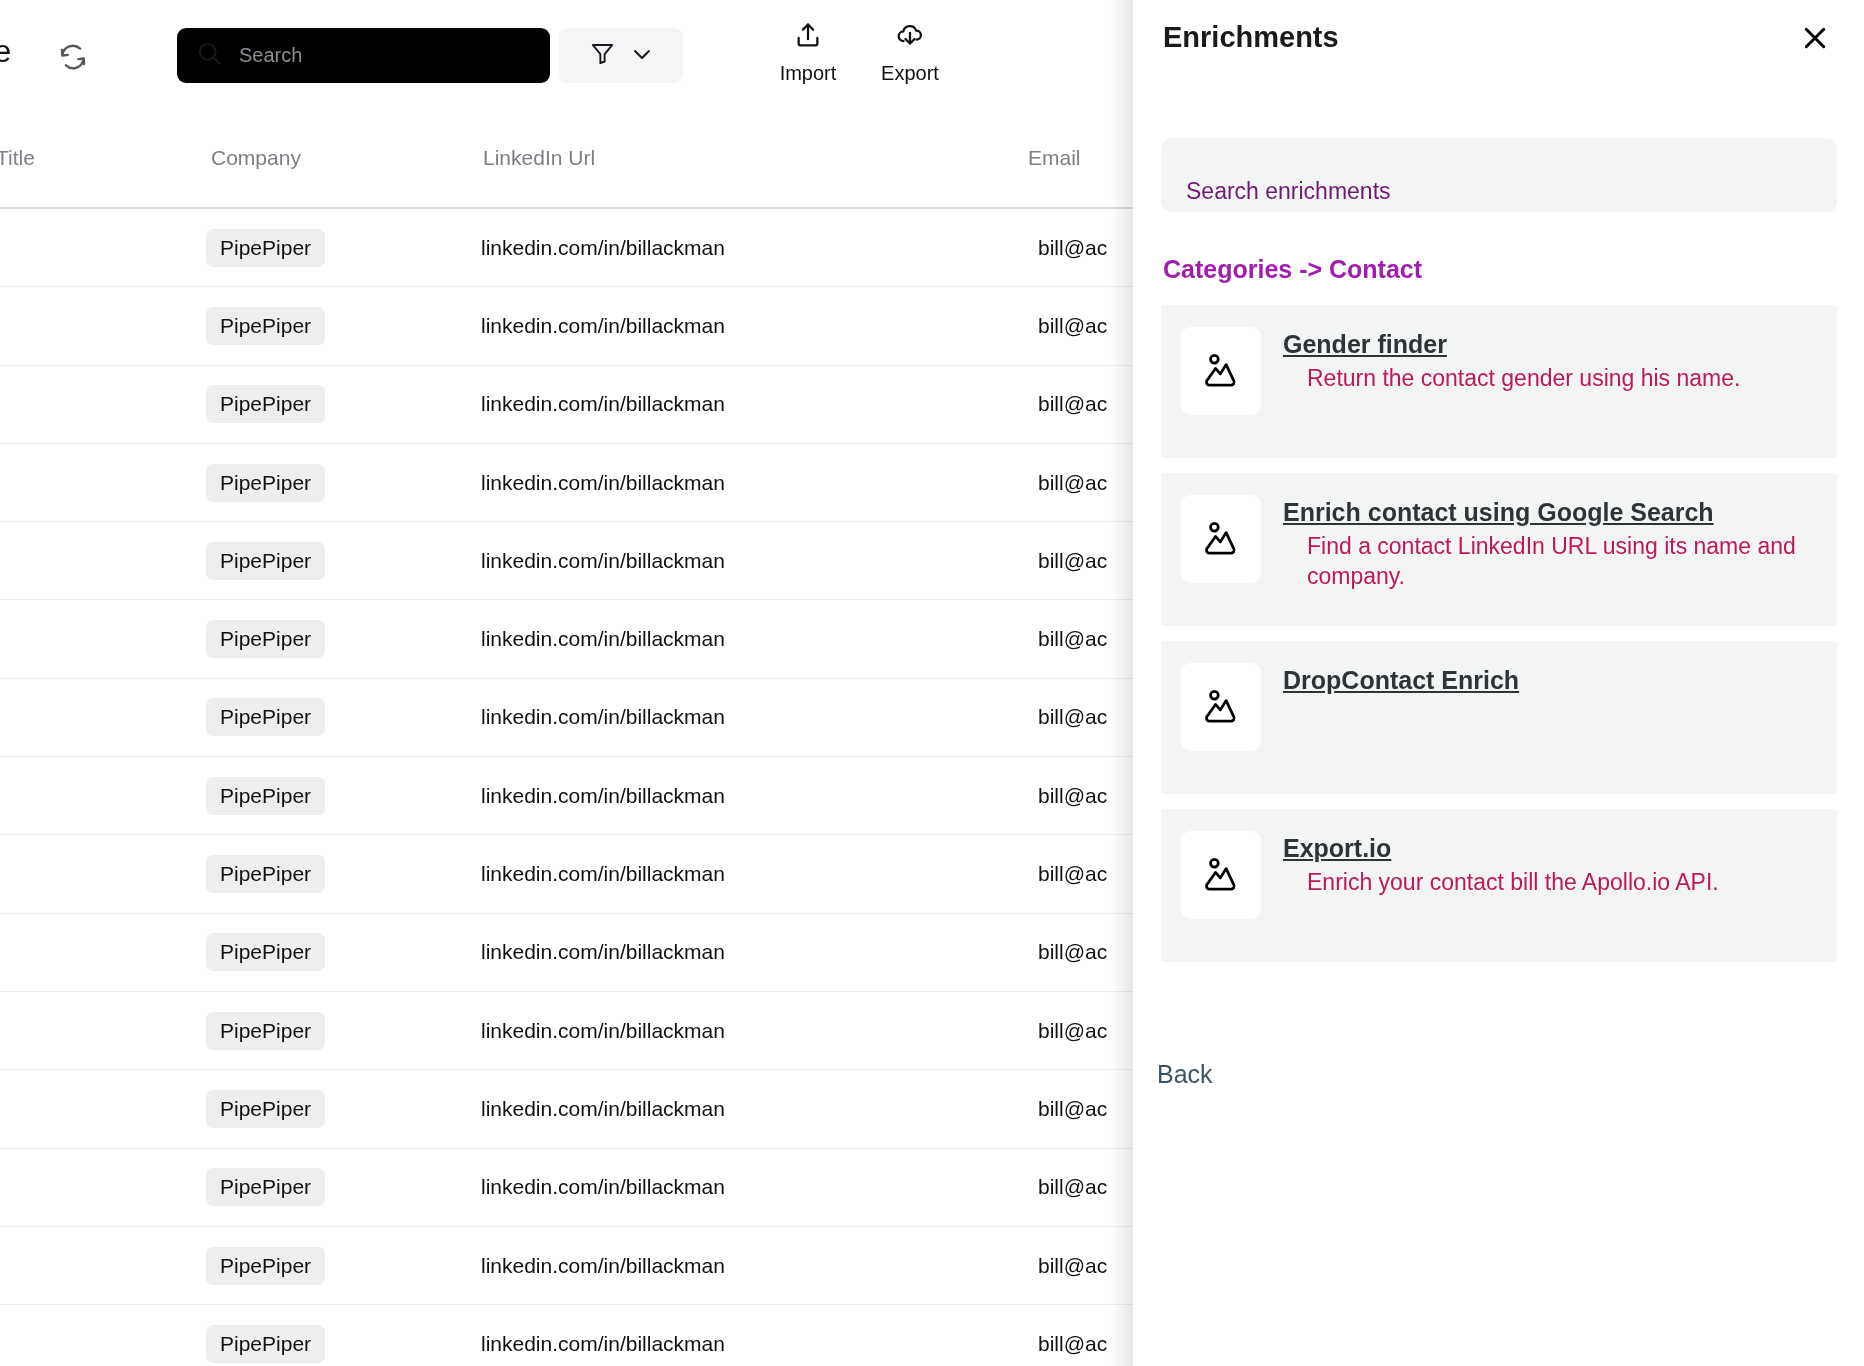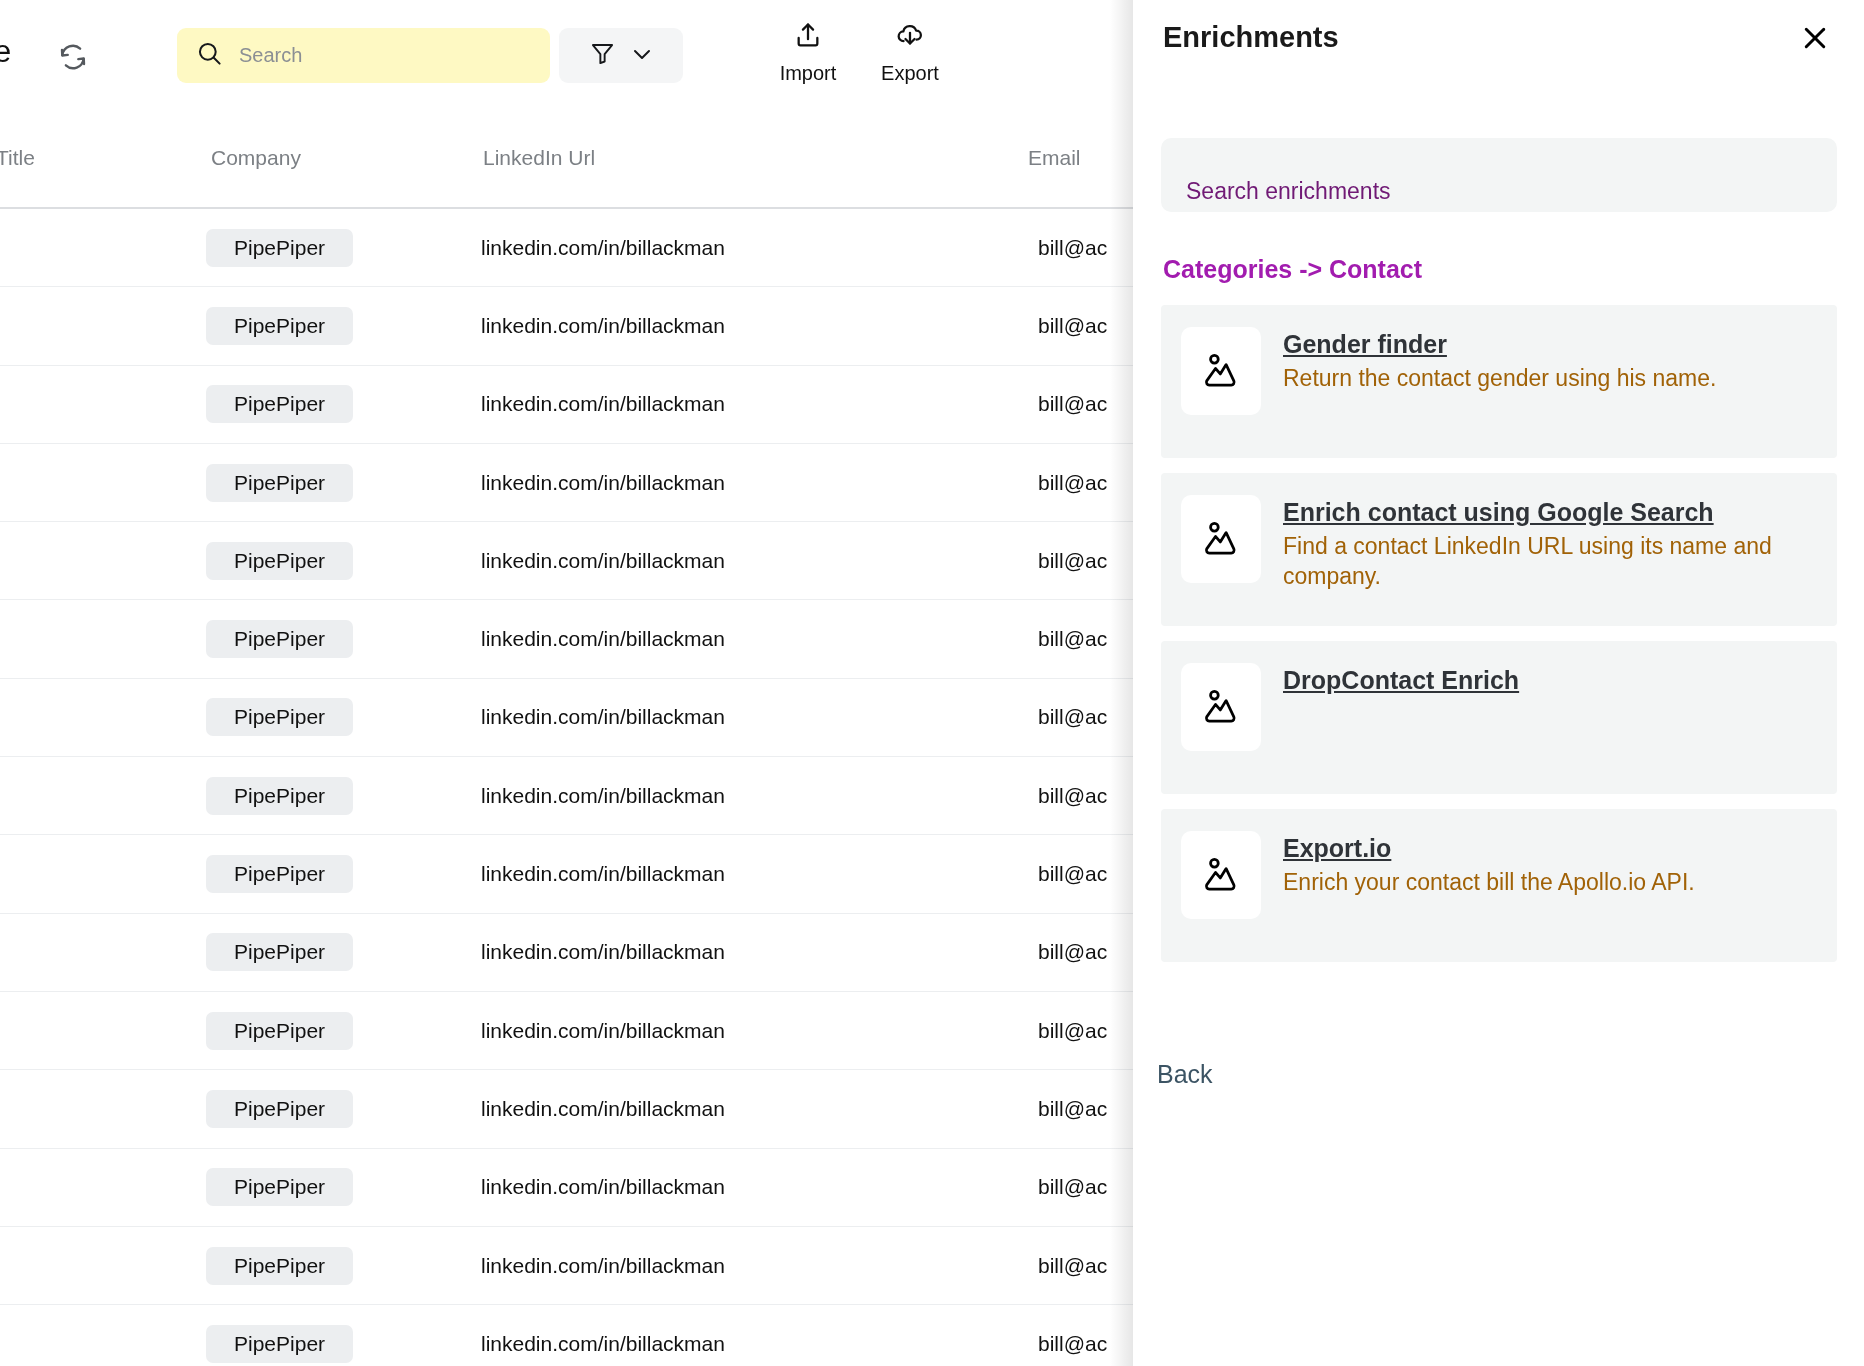--- a/index.html
+++ b/index.html
@@ -30,21 +30,21 @@
   }
   .refresh-btn {
     position: absolute; left: 56px; top: 40px;
     width: 34px; height: 34px;
     display: flex; align-items: center; justify-content: center;
     cursor: pointer;
   }
   .search-box {
     position: absolute; left: 177px; top: 28px;
     width: 373px; height: 55px;
-    background: #fef9c3; border-radius: 9px;
+    background: #000000; border-radius: 9px;
     display: flex; align-items: center; padding-left: 19px; gap: 16px;
   }
   .search-box .ph { font-size: 20px; color: #8b8f94; }
   .filter-btn {
     position: absolute; left: 559px; top: 28px;
     width: 124px; height: 55px;
     background: #f4f5f6; border-radius: 9px;
     display: flex; align-items: center; justify-content: center; gap: 14px;
     cursor: pointer;
   }
@@ -74,21 +74,21 @@
 
   
   .tbody { position: absolute; left: 0; top: 209px; width: 1140px; }
   .trow {
     position: relative; height: 78.3px; width: 1140px;
     border-bottom: 1px solid #eceef0;
   }
   .cell-company {
     position: absolute; left: 206px; top: 50%; transform: translateY(-50%);
     background: #eceef0; border-radius: 7px;
-    padding: 7px 28px; font-size: 21px; color: #111;
+    padding: 7px 14px; font-size: 21px; color: #111;
     white-space: nowrap;
   }
   .cell-linkedin {
     position: absolute; left: 481px; top: 50%; transform: translateY(-50%);
     font-size: 21px; color: #111; white-space: nowrap;
   }
   .cell-email {
     position: absolute; left: 1038px; top: 50%; transform: translateY(-50%);
     font-size: 21px; color: #111; white-space: nowrap;
   }
@@ -140,22 +140,23 @@
     width: 80px; height: 88px;
     background: #ffffff; border-radius: 10px;
     display: flex; align-items: center; justify-content: center;
   }
   .card-body { padding-top: 2px; flex: 1 1 auto; }
   .card-title {
     font-size: 25px; font-weight: bold; color: #2f3338;
     line-height: 1.25; margin-bottom: 4px; text-decoration: underline;
   }
   .card-desc {
-    font-size: 23px; color: #a16207; line-height: 1.28;
+    font-size: 23px; color: #be185d; line-height: 1.28;
     white-space: pre-wrap;
+    margin-left: 24px;
   }
   .back-btn {
     position: absolute; left: 0; top: 1060px;
     width: 618px; text-align: left;
     font-size: 25px; color: #3c5464;
     cursor: pointer;
     padding-left: 24px;
   }
 </style>
 </head>

